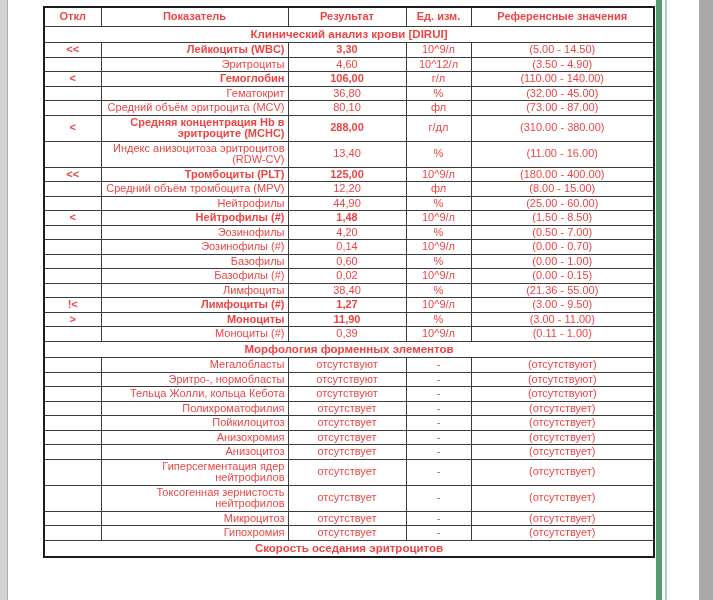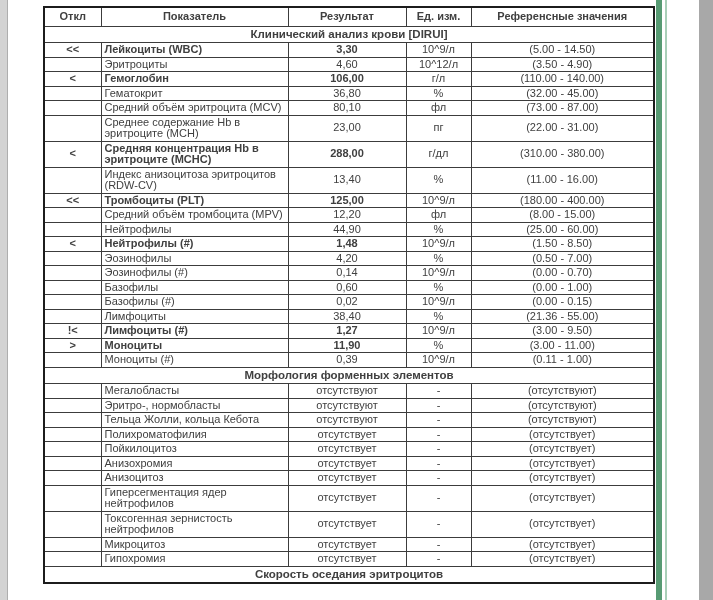--- a/index.html
+++ b/index.html
@@ -1,18 +1,18 @@
 <!DOCTYPE html>
 <html><head>
 <meta charset="utf-8">
 <style>
   html,body{margin:0;padding:0;background:#ffffff;}
   .page{
     position:relative;width:713px;height:600px;overflow:hidden;background:#ffffff;
-    font-family:"Liberation Sans",sans-serif;color:#404040;
+    font-family:"Liberation Sans",sans-serif;color:#ef4444;
   }
   .left-gutter{position:absolute;left:0;top:0;width:7px;height:600px;background:#d3d3d3;border-right:1px solid #aeaeae;}
   .green-bar{position:absolute;left:656px;top:0;width:6px;height:600px;}
   .green-line{position:absolute;left:665px;top:0;width:2px;height:600px;}
   .scroll-track{position:absolute;left:699px;top:0;width:14px;height:600px;}
 
   table.lab{
     position:absolute;left:43px;top:6px;width:610px;
     border-collapse:collapse;table-layout:fixed;
     border:2px solid #1c1c1c;
@@ -31,21 +31,21 @@
   td{
     border-top:1px solid #3c3c3c;border-bottom:1px solid #3c3c3c;
     border-left:1px solid #3c3c3c;border-right:1px solid #3c3c3c;
     padding:1px 3px;vertical-align:middle;background:#ffffff;
     overflow:hidden;
   }
   .section-row td{
     font-weight:bold;text-align:center;font-size:11.5px;padding:2px 18px;
   }
   .c-flag{text-align:center;font-weight:bold;}
-  .c-name{text-align:left;}
+  .c-name{text-align:right;}
   .c-result,.c-unit,.c-ref{text-align:center;}
   .flagged .c-name,.flagged .c-result{font-weight:bold;}
   .flagged td + td{border-left:1px dashed #8f8f8f;}
 </style>
 </head>
 <body>
 
 <div class="page">
 
   <div class="left-gutter" style="background: rgb(211, 211, 211);"></div>
@@ -105,27 +105,20 @@
   </tr>
 
   <tr class="data-row">
     <td class="c-flag"></td>
     <td class="c-name">Средний объём эритроцита (MCV)</td>
     <td class="c-result">80,10</td>
     <td class="c-unit">фл</td>
     <td class="c-ref">(73.00 - 87.00)</td>
   </tr>
 
-  <tr class="data-row">
-    <td class="c-flag"></td>
-    <td class="c-name">Среднее содержание Hb в эритроците (MCH)</td>
-    <td class="c-result">23,00</td>
-    <td class="c-unit">пг</td>
-    <td class="c-ref">(22.00 - 31.00)</td>
-  </tr>
 
   <tr class="data-row flagged">
     <td class="c-flag">&lt;</td>
     <td class="c-name">Средняя концентрация Hb в эритроците (MCHC)</td>
     <td class="c-result">288,00</td>
     <td class="c-unit">г/дл</td>
     <td class="c-ref">(310.00 - 380.00)</td>
   </tr>
 
   <tr class="data-row">

